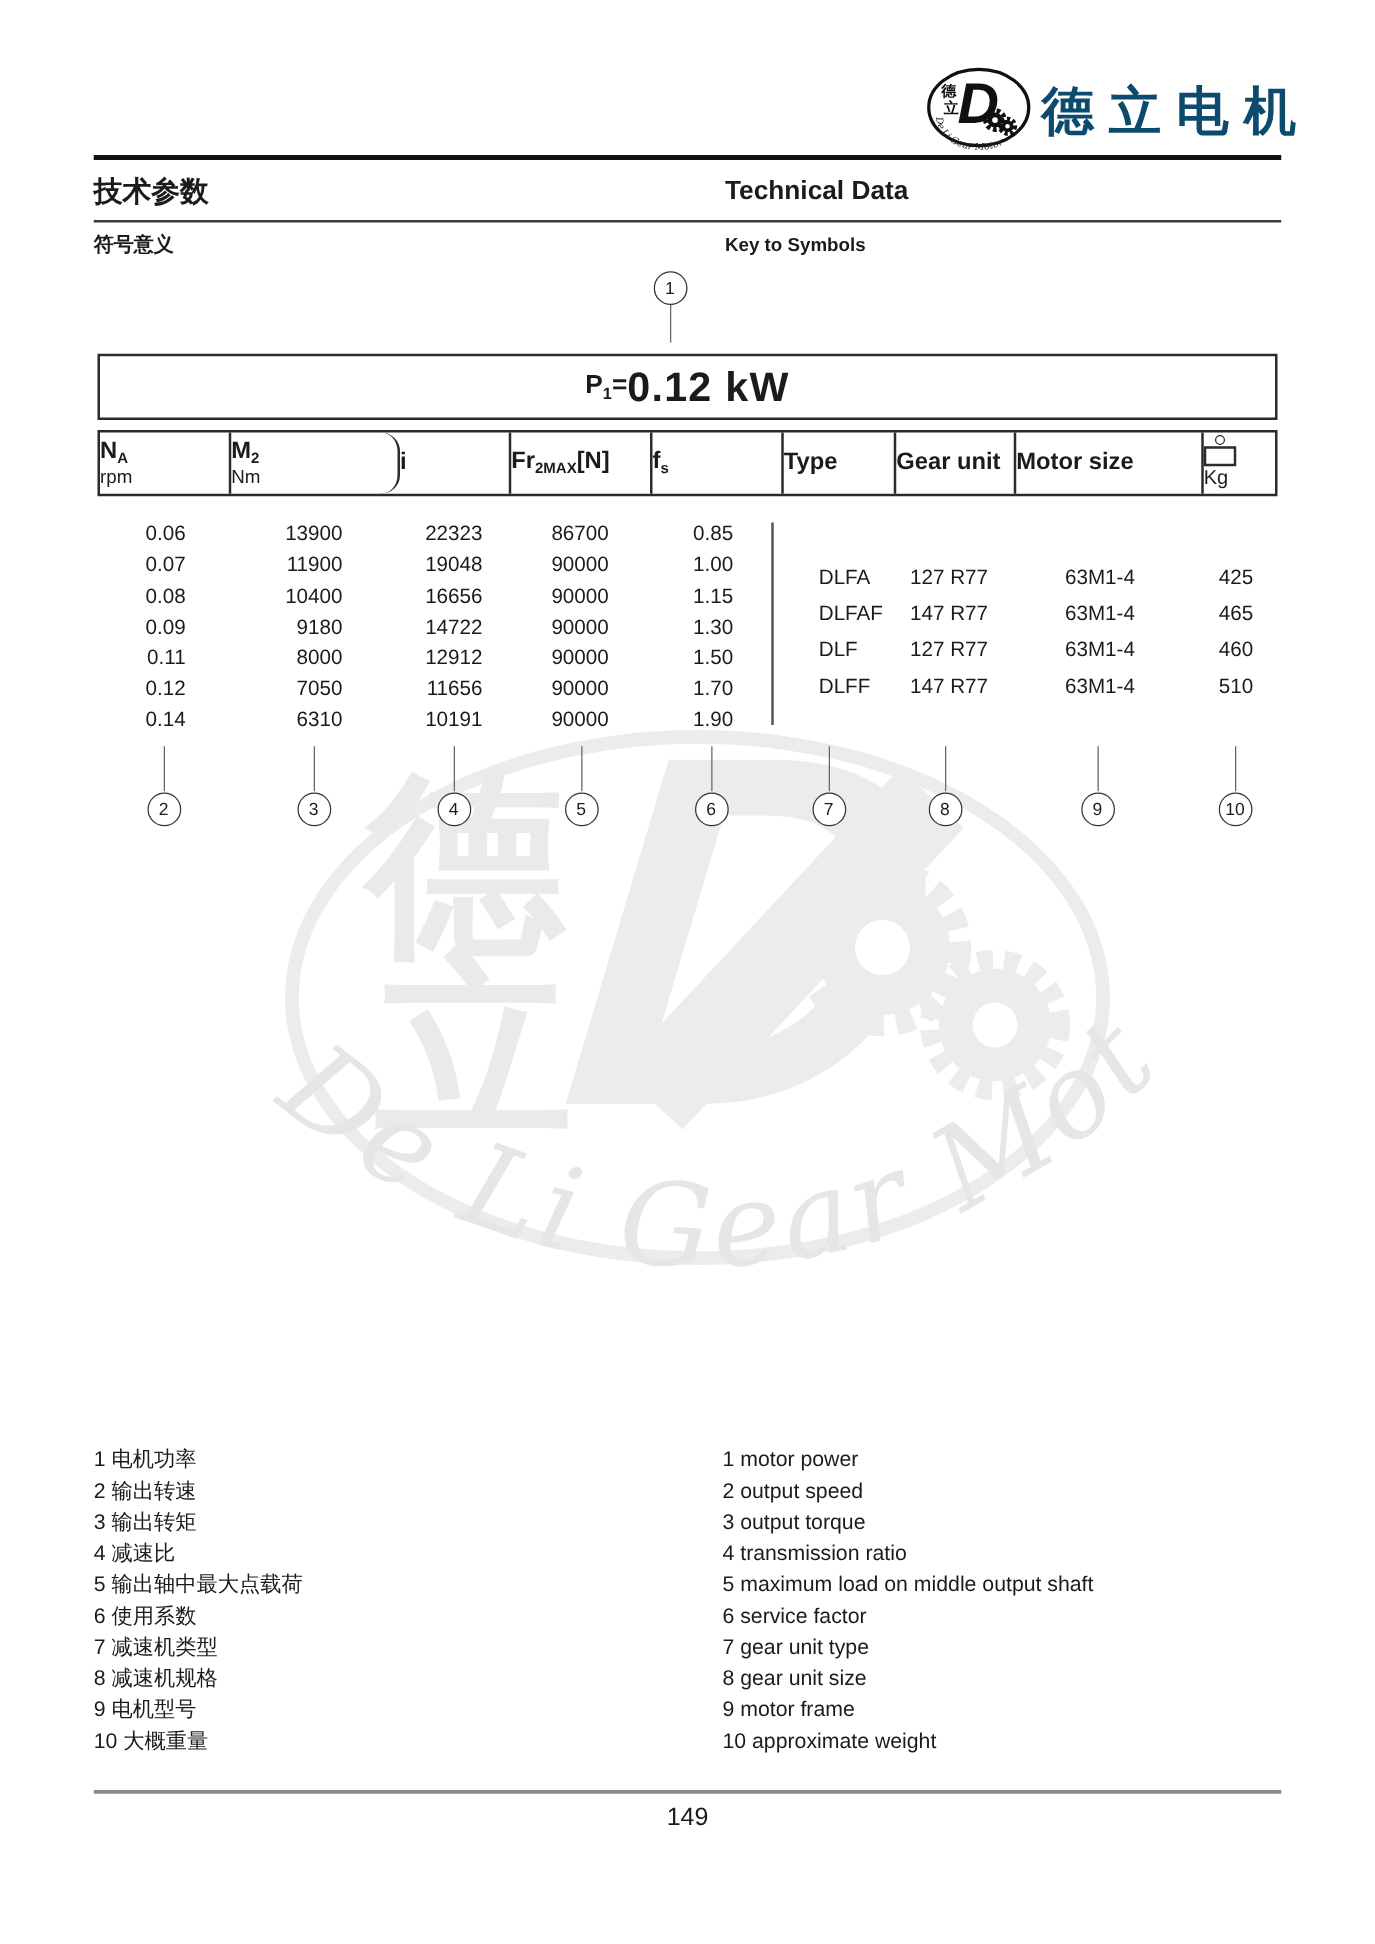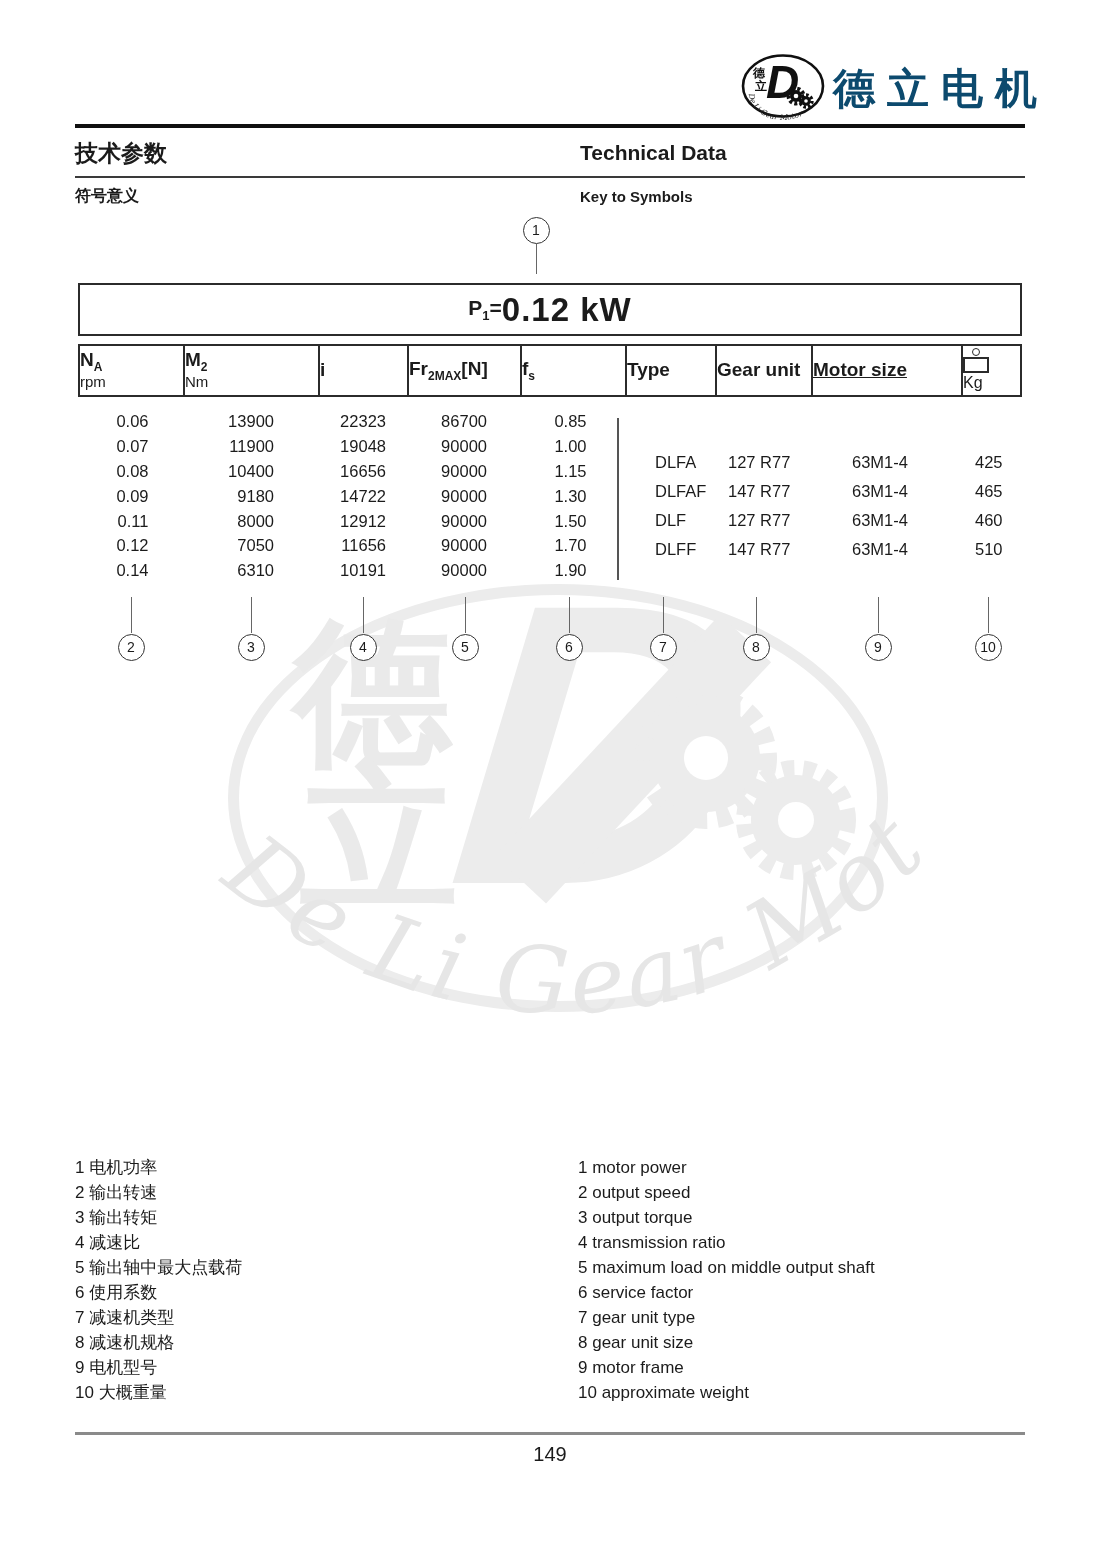--- a/index.html
+++ b/index.html
@@ -62,31 +62,31 @@
 
   
   .thead{position:absolute;left:78px;top:344px;width:944px;height:53px;
     border:2px solid #2b2b2b;box-sizing:border-box;display:flex;}
   .th{box-sizing:border-box;border-right:2px solid #2b2b2b;display:flex;
     flex-direction:column;align-items:flex-start;justify-content:center;line-height:1.1;}
   .th:last-child{border-right:none;}
   .th-main{font-size:19px;font-weight:bold;}
   .th-main sub{font-size:12px;font-weight:bold;}
   .th-sub{font-size:15px;}
-  .w0{width:105px;} .w1{width:135px;} .w2{width:89px;} .w3{width:113px;}
-  .w4{width:105px;} .w5{width:90px;} .w6{width:96px;} .w7{width:150px;text-decoration:underline;} .w8{flex:1;}
+  .w0{width:105px;} .w1{width:135px;border-radius:15px;} .w2{width:89px;} .w3{width:113px;}
+  .w4{width:105px;} .w5{width:90px;} .w6{width:96px;} .w7{width:150px;} .w8{flex:1;}
   .kg-wrap{position:relative;margin-top:8px;}
   .kg-ring{position:absolute;top:-9px;left:50%;transform:translateX(-50%);
     width:6px;height:6px;border:1.5px solid #2b2b2b;border-radius:50%;background:#fff;}
   .kg-box{width:26px;height:16px;border:2px solid #2b2b2b;box-sizing:border-box;}
   .kg-label{font-size:16px;margin-top:1px;}
 
   
   .data-area{position:absolute;left:78px;top:412px;width:944px;height:178px;}
-  .trow{display:flex;height:24.9px;align-items:flex-start;}
+  .trow{display:flex;height:24.9px;align-items:flex-end;}
   .cell{display:flex;justify-content:center;box-sizing:border-box;}
   .c0{width:105px;} .c1{width:135px;} .c2{width:89px;} .c3{width:113px;} .c4{width:97px;}
   .num{font-size:16.5px;text-align:right;}
   .c0 .num{width:36px;} .c1 .num{width:47px;} .c2 .num{width:47px;}
   .c3 .num{width:47px;} .c4 .num{width:36px;}
   .vdivider{position:absolute;left:539px;top:6px;width:1.5px;height:162px;background:#555;}
   .right-rows{position:absolute;left:539px;top:36px;width:405px;}
   .rrow{display:flex;height:29px;align-items:center;padding-left:38px;font-size:16.5px;justify-content:space-between;}
   .rc0{width:73px;} .rc1{width:124px;} .rc2{width:123px;} .rc3{width:47px;}
 

